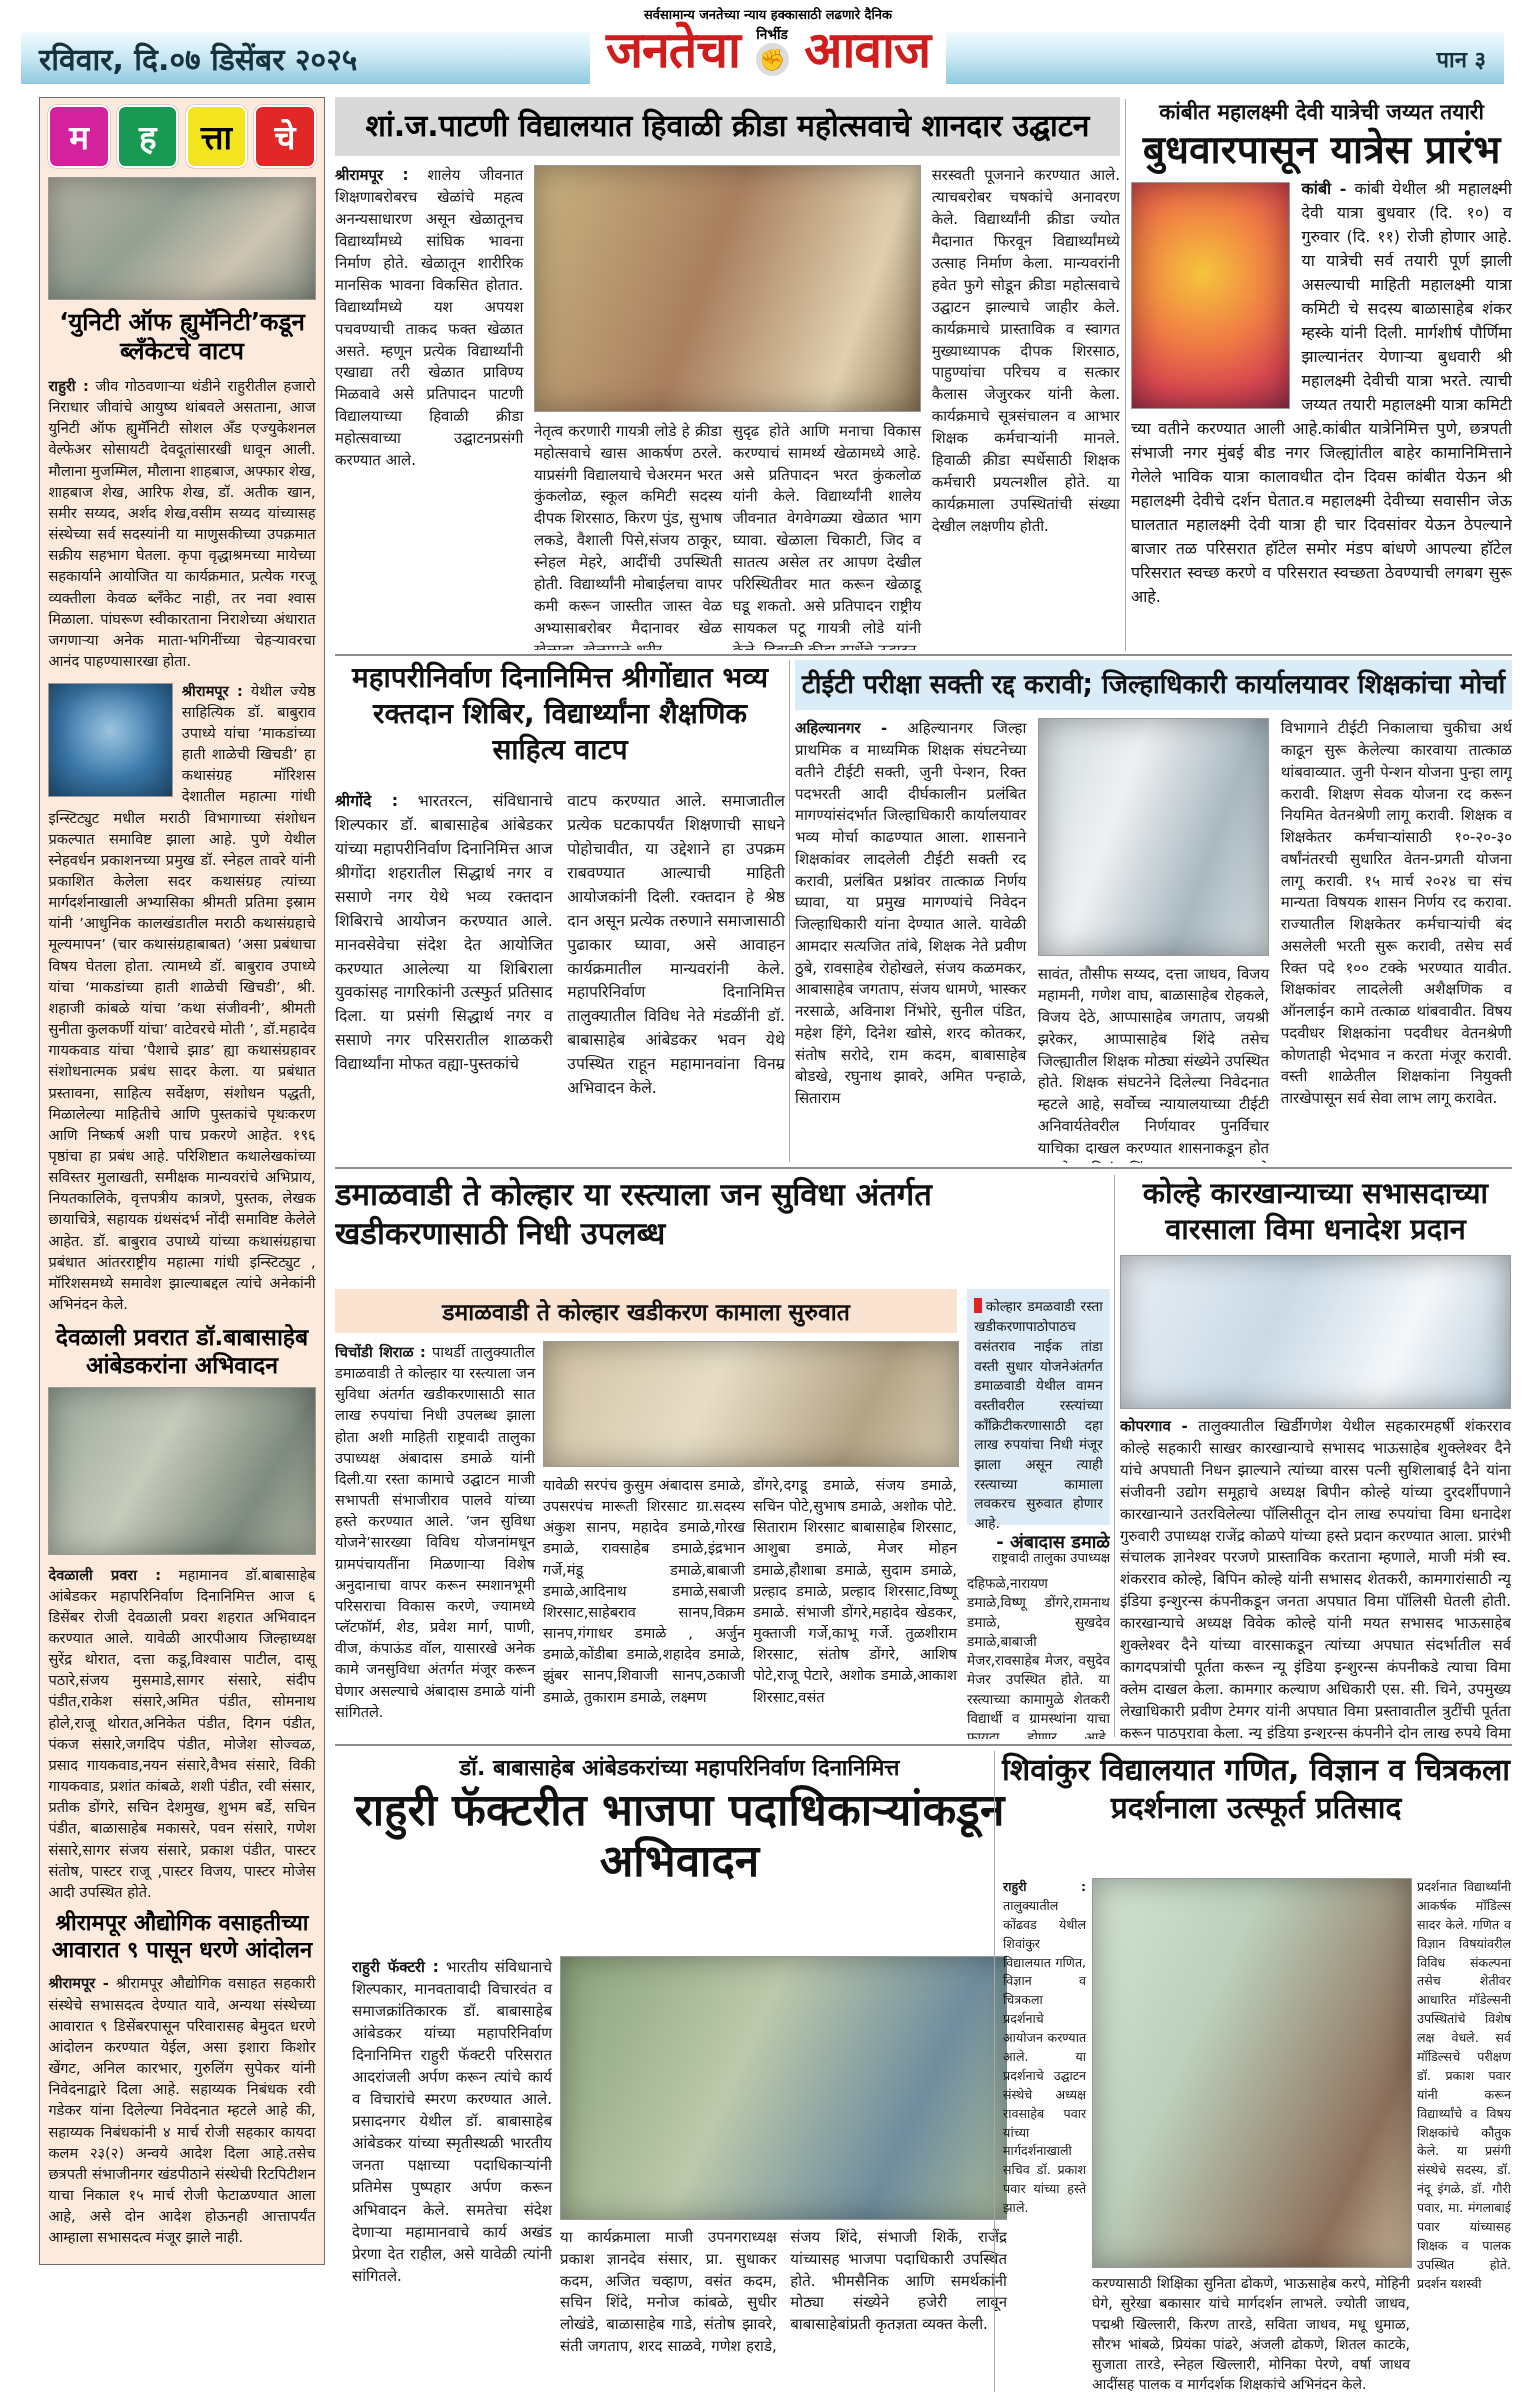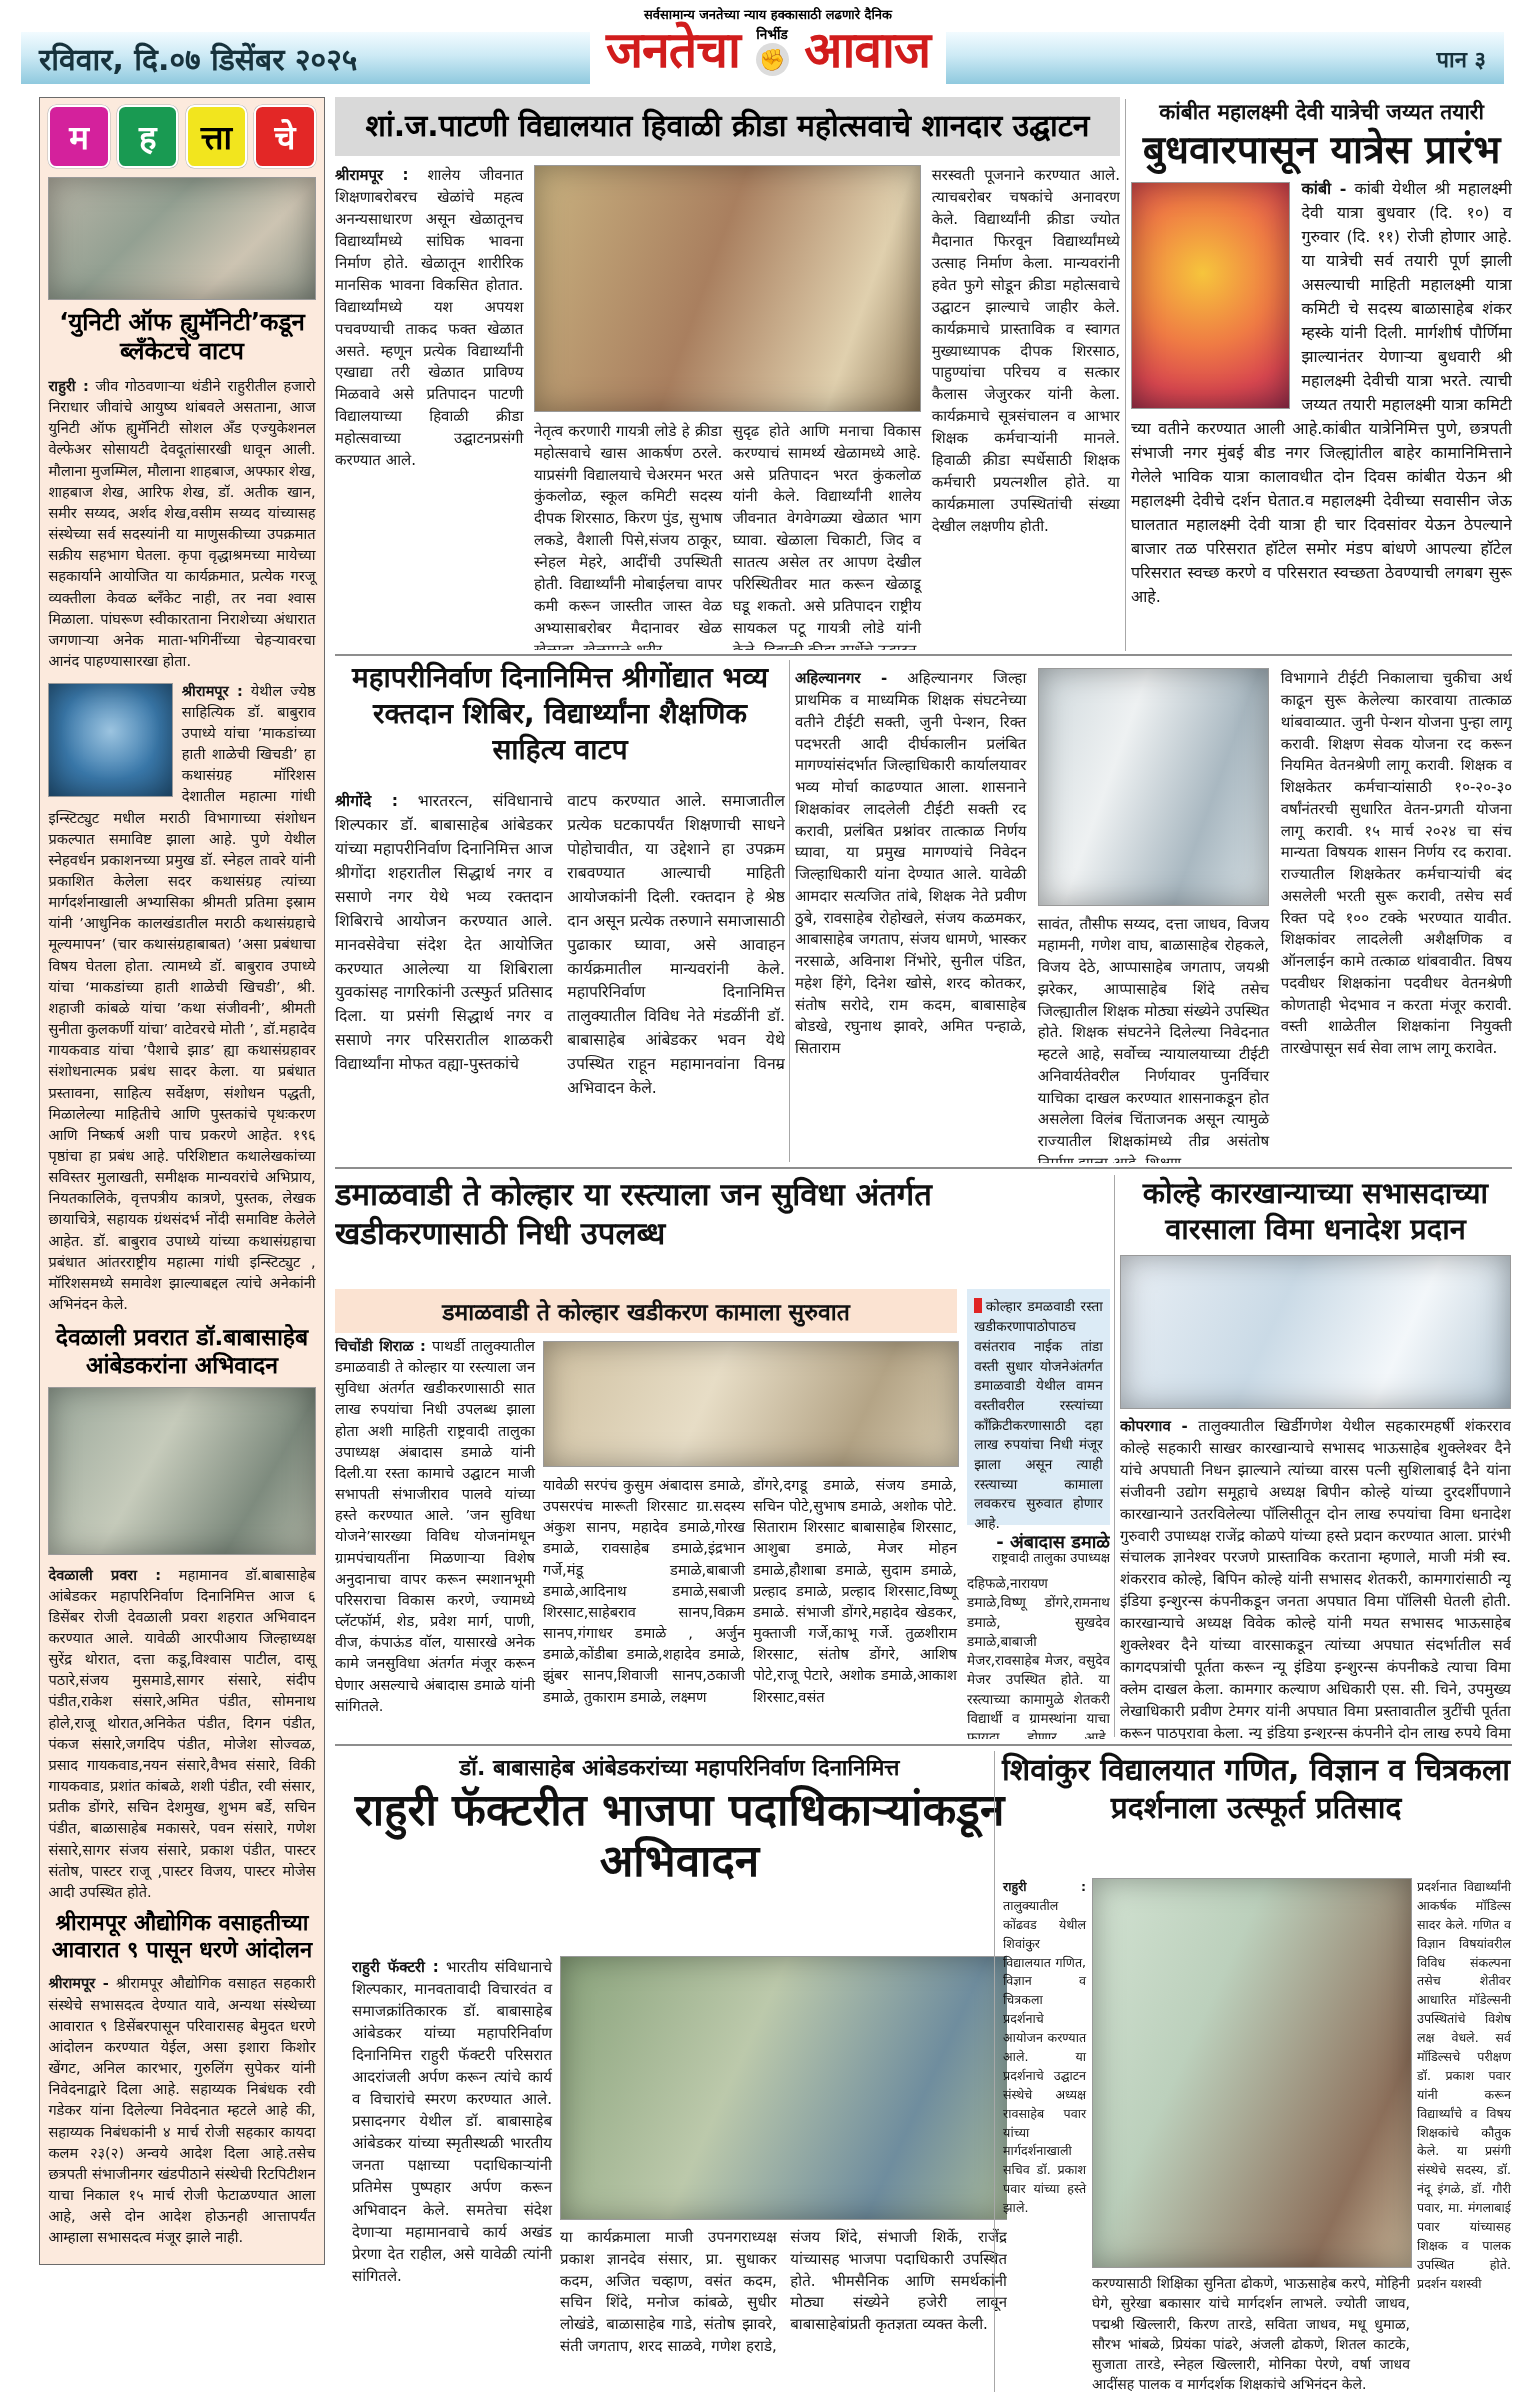--- a/index.html
+++ b/index.html
@@ -75,21 +75,21 @@
   
   .dam{position:absolute;left:335px;top:1175px;width:775px;height:564px;overflow:hidden;}
   .dam .head{font-size:31px;font-weight:800;text-align:left;line-height:1.25;}
   .dam .sub{position:absolute;left:0;top:114px;width:622px;height:44px;background:#fbe3d2;
             display:flex;align-items:center;justify-content:center;font-size:23px;font-weight:800;}
   .dam .quote{position:absolute;left:632px;top:114px;width:143px;height:236px;background:#dcebf6;
               box-sizing:border-box;padding:8.4px 7.3px;font-size:13.6px;line-height:1.45;text-align:justify;}
   .dam .quote .mark{display:inline-block;width:7.3px;height:15.7px;background:#e02424;margin-right:4.2px;vertical-align:-2.1px;}
   .dam .qby{position:absolute;left:632px;top:354px;width:143px;text-align:right;font-size:18px;font-weight:800;}
   .dam .qtitle{position:absolute;left:632px;top:373px;width:143px;text-align:right;font-size:13px;}
-  .dam .c1{position:absolute;left:0;top:160px;width:200px;height:396px;font-size:14.6px;line-height:1.45;}
+  .dam .c1{position:absolute;left:0;top:166px;width:200px;height:396px;font-size:14.6px;line-height:1.45;}
   .dam .ph{position:absolute;left:208px;top:166px;width:414px;height:124px;
            background:linear-gradient(115deg,#cfc0a1 0%,#e7ddc6 40%,#b4a486 75%,#d9cdb2 100%);}
   .dam .c2{position:absolute;left:208px;top:299px;width:202px;height:264px;font-size:14.6px;line-height:1.45;}
   .dam .c3{position:absolute;left:418px;top:299px;width:204px;height:264px;font-size:14.6px;line-height:1.45;}
   .dam .c4{position:absolute;left:632px;top:399px;width:143px;height:164px;font-size:13.6px;line-height:1.42;}
   
   .kolhe{position:absolute;left:1120px;top:1175px;width:391px;height:564px;overflow:hidden;}
   .kolhe .head{font-size:29px;font-weight:800;text-align:center;line-height:1.25;}
   .kolhe .ph{height:152px;margin:7.3px 0;
              background:linear-gradient(115deg,#e9eff5 0%,#cadae6 40%,#f3f7fa 70%,#b9cbd8 100%);}
@@ -180,20 +180,21 @@
 
   <div class="blood">
     <div class="head">महापरीनिर्वाण दिनानिमित्त श्रीगोंद्यात भव्य रक्तदान शिबिर, विद्यार्थ्यांना शैक्षणिक साहित्य वाटप</div>
     <div class="cols">
       <div class="body-txt"><strong class="dateline">श्रीगोंदे :</strong> <span>भारतरत्न, संविधानाचे शिल्पकार डॉ. बाबासाहेब आंबेडकर यांच्या महापरीनिर्वाण दिनानिमित्त आज श्रीगोंदा शहरातील सिद्धार्थ नगर व ससाणे नगर येथे भव्य रक्तदान शिबिराचे आयोजन करण्यात आले. मानवसेवेचा संदेश देत आयोजित करण्यात आलेल्या या शिबिराला युवकांसह नागरिकांनी उत्स्फुर्त प्रतिसाद दिला. या प्रसंगी सिद्धार्थ नगर व ससाणे नगर परिसरातील शाळकरी विद्यार्थ्यांना मोफत वह्या-पुस्तकांचे</span></div>
       <div class="body-txt">वाटप करण्यात आले. समाजातील प्रत्येक घटकापर्यंत शिक्षणाची साधने पोहोचावीत, या उद्देशाने हा उपक्रम राबवण्यात आल्याची माहिती आयोजकांनी दिली. रक्तदान हे श्रेष्ठ दान असून प्रत्येक तरुणाने समाजासाठी पुढाकार घ्यावा, असे आवाहन कार्यक्रमातील मान्यवरांनी केले. महापरिनिर्वाण दिनानिमित्त तालुक्यातील विविध नेते मंडळींनी डॉ. बाबासाहेब आंबेडकर भवन येथे उपस्थित राहून महामानवांना विनम्र अभिवादन केले.</div>
     </div>
   </div>
 
   <div class="tet">
+    <div class="band">टीईटी परीक्षा सक्ती रद्द करावी; जिल्हाधिकारी कार्यालयावर शिक्षकांचा मोर्चा</div>
     <div class="grid">
       <div class="body-txt"><strong class="dateline">अहिल्यानगर -</strong> <span>अहिल्यानगर जिल्हा प्राथमिक व माध्यमिक शिक्षक संघटनेच्या वतीने टीईटी सक्ती, जुनी पेन्शन, रिक्त पदभरती आदी दीर्घकालीन प्रलंबित मागण्यांसंदर्भात जिल्हाधिकारी कार्यालयावर भव्य मोर्चा काढण्यात आला. शासनाने शिक्षकांवर लादलेली टीईटी सक्ती रद करावी, प्रलंबित प्रश्नांवर तात्काळ निर्णय घ्यावा, या प्रमुख मागण्यांचे निवेदन जिल्हाधिकारी यांना देण्यात आले. यावेळी आमदार सत्यजित तांबे, शिक्षक नेते प्रवीण ठुबे, रावसाहेब रोहोखले, संजय कळमकर, आबासाहेब जगताप, संजय धामणे, भास्कर नरसाळे, अविनाश निंभोरे, सुनील पंडित, महेश हिंगे, दिनेश खोसे, शरद कोतकर, संतोष सरोदे, राम कदम, बाबासाहेब बोडखे, रघुनाथ झावरे, अमित पन्हाळे, सिताराम</span></div>
       <div>
         <div class="ph photo"></div>
         <div class="body-txt">सावंत, तौसीफ सय्यद, दत्ता जाधव, विजय महामनी, गणेश वाघ, बाळासाहेब रोहकले, विजय देठे, आप्पासाहेब जगताप, जयश्री झरेकर, आप्पासाहेब शिंदे तसेच जिल्ह्यातील शिक्षक मोठ्या संख्येने उपस्थित होते. शिक्षक संघटनेने दिलेल्या निवेदनात म्हटले आहे, सर्वोच्च न्यायालयाच्या टीईटी अनिवार्यतेवरील निर्णयावर पुनर्विचार याचिका दाखल करण्यात शासनाकडून होत असलेला विलंब चिंताजनक असून त्यामुळे राज्यातील शिक्षकांमध्ये तीव्र असंतोष निर्माण झाला आहे. शिक्षण</div>
       </div>
       <div class="body-txt">विभागाने टीईटी निकालाचा चुकीचा अर्थ काढून सुरू केलेल्या कारवाया तात्काळ थांबवाव्यात. जुनी पेन्शन योजना पुन्हा लागू करावी. शिक्षण सेवक योजना रद करून नियमित वेतनश्रेणी लागू करावी. शिक्षक व शिक्षकेतर कर्मचाऱ्यांसाठी १०-२०-३० वर्षांनंतरची सुधारित वेतन-प्रगती योजना लागू करावी. १५ मार्च २०२४ चा संच मान्यता विषयक शासन निर्णय रद करावा. राज्यातील शिक्षकेतर कर्मचाऱ्यांची बंद असलेली भरती सुरू करावी, तसेच सर्व रिक्त पदे १०० टक्के भरण्यात यावीत. शिक्षकांवर लादलेली अशैक्षणिक व ऑनलाईन कामे तत्काळ थांबवावीत. विषय पदवीधर शिक्षकांना पदवीधर वेतनश्रेणी कोणताही भेदभाव न करता मंजूर करावी. वस्ती शाळेतील शिक्षकांना नियुक्ती तारखेपासून सर्व सेवा लाभ लागू करावेत.</div>
     </div>
   </div>
 

